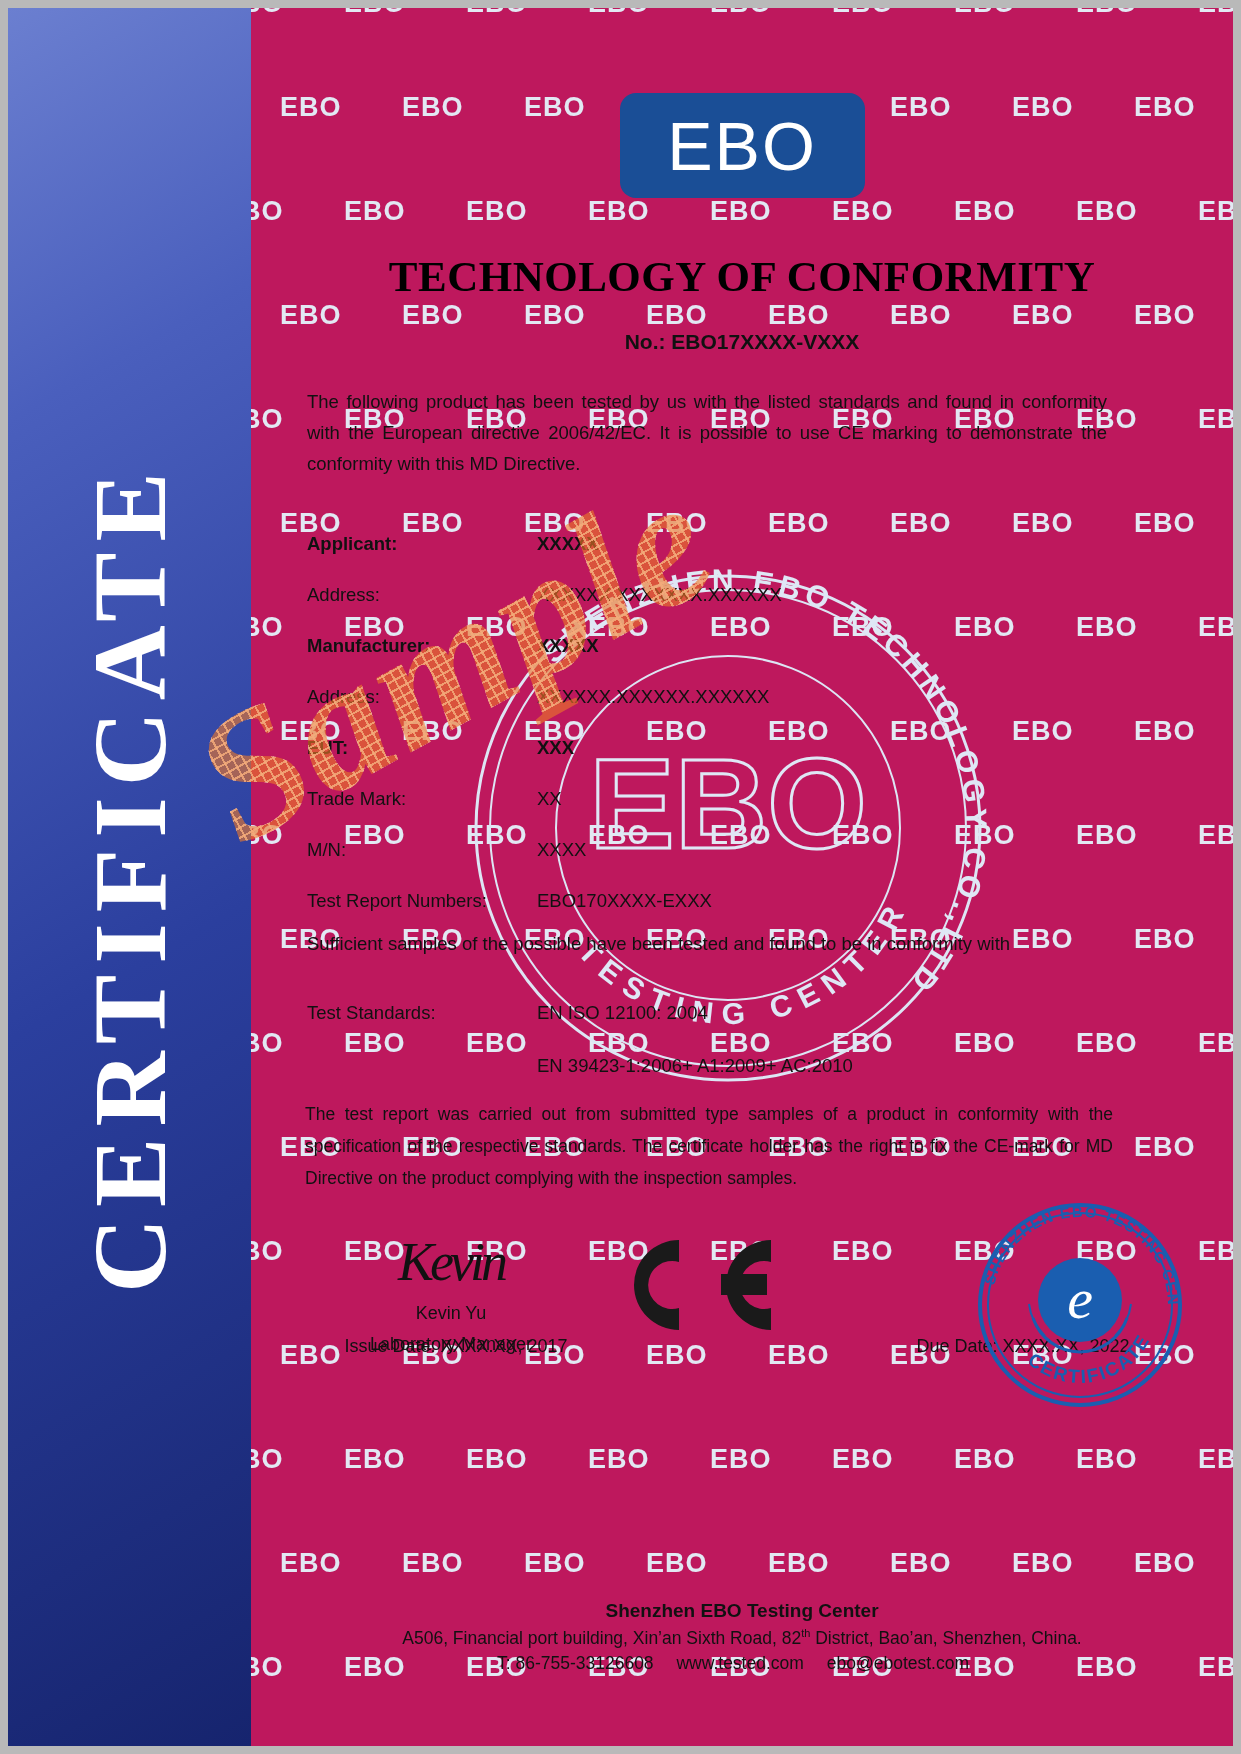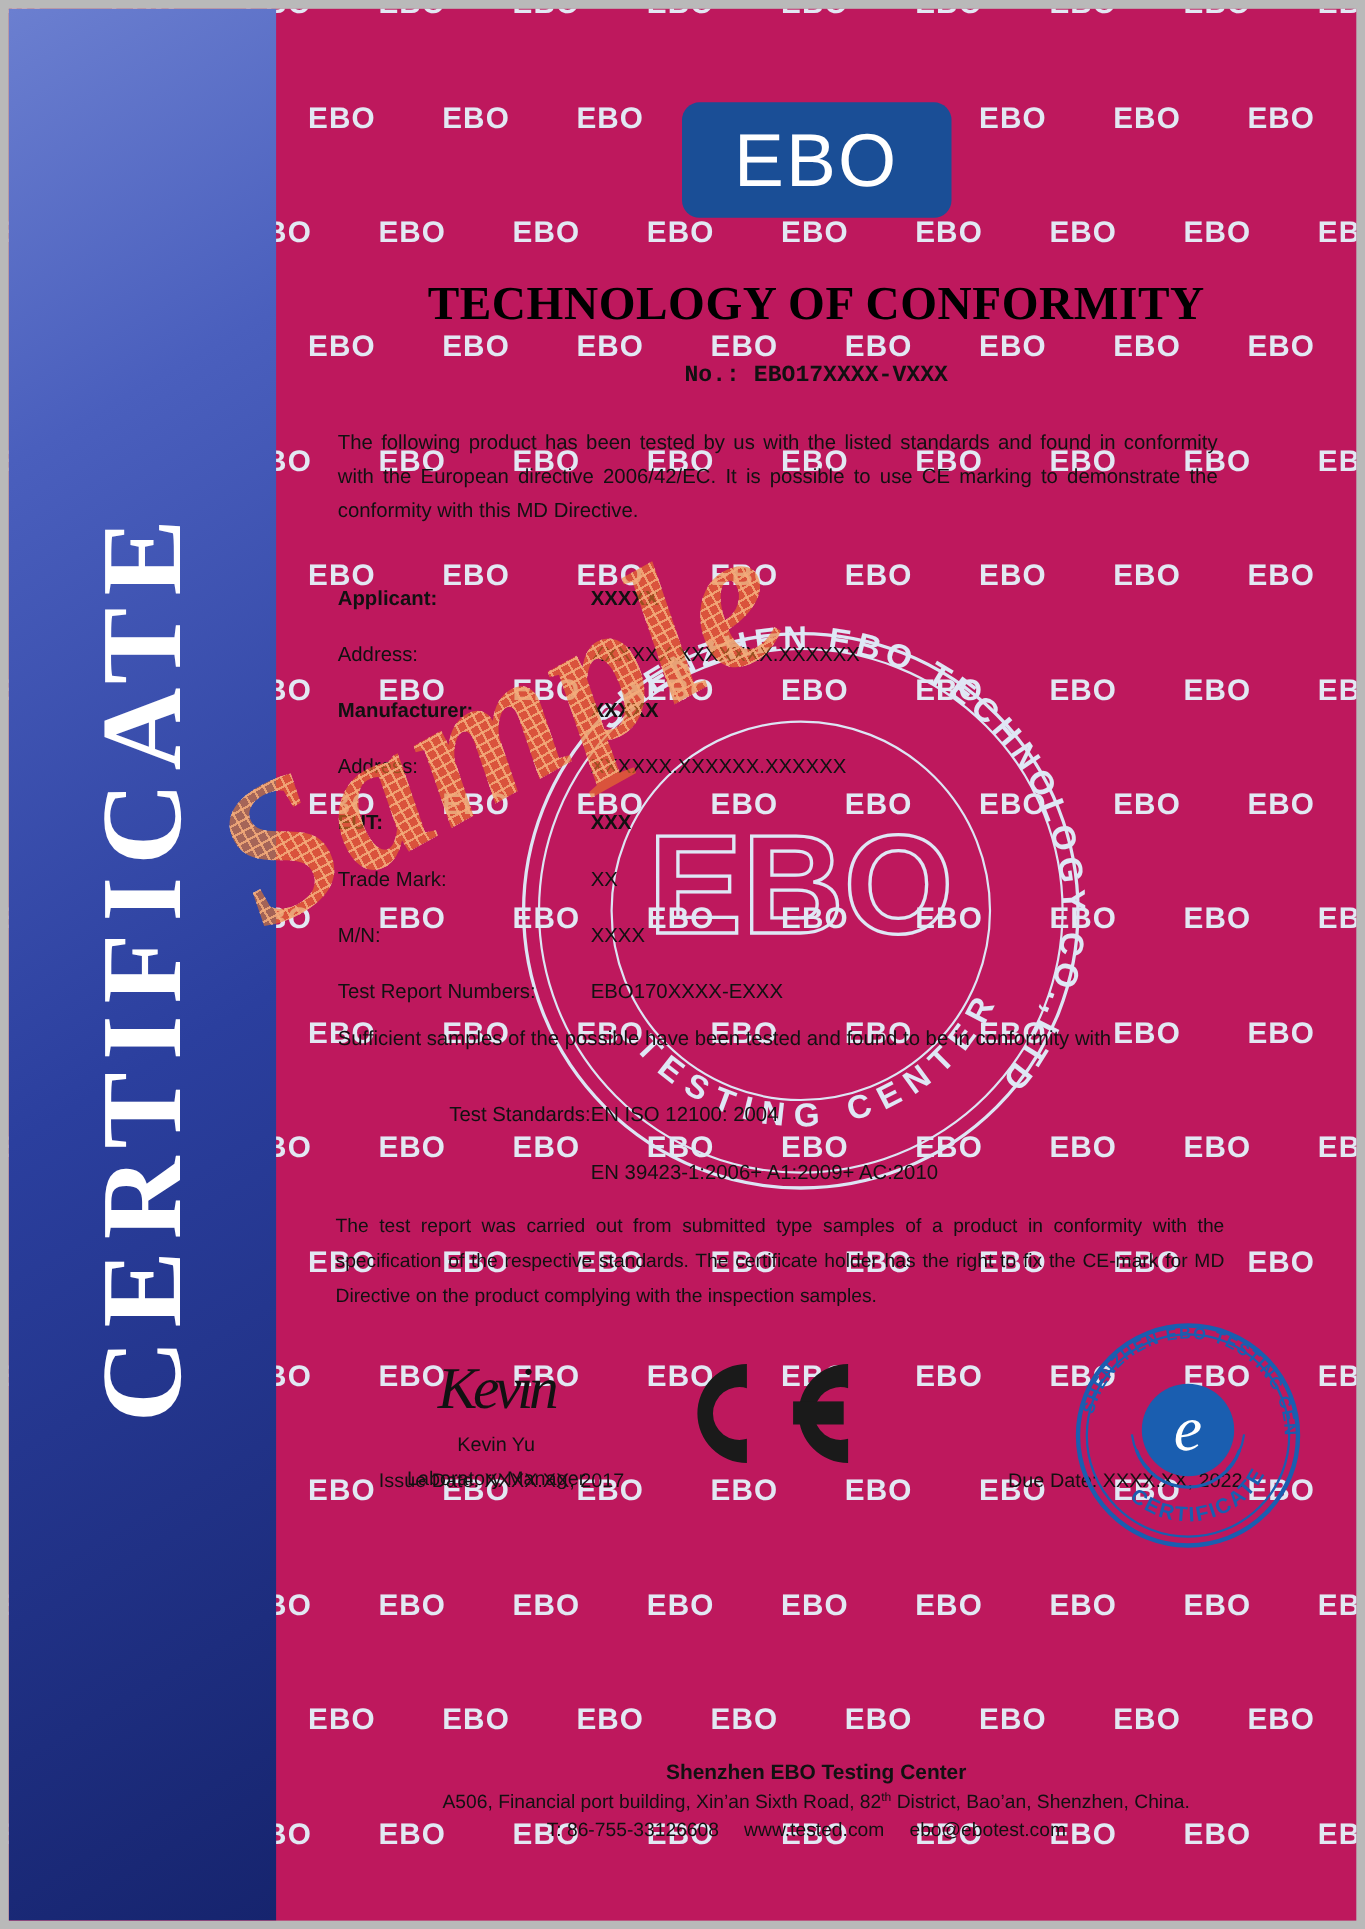--- a/index.html
+++ b/index.html
@@ -127,21 +127,20 @@
   }
   .cert-no {
     position: absolute;
     top: 322px;
     left: 0;
     right: 0;
     text-align: center;
     font-size: 21px;
     font-weight: bold;
     color: #111;
-    font-family: Liberation Mono, monospace;
   }
 
   .intro {
     position: absolute;
     top: 378px;
     left: 56px;
     width: 800px;
     font-size: 18.5px;
     line-height: 31px;
     color: #111;
@@ -181,21 +180,21 @@
     left: 56px;
     width: 810px;
   }
   .std-row {
     display: flex;
     height: 53px;
     align-items: center;
     font-size: 18.5px;
     color: #111;
   }
-  .std-label { width: 230px; text-align: right; }
+  .std-label { width: 230px; }
   .std-value { flex: 1; }
 
   .closing {
     position: absolute;
     top: 1090px;
     left: 54px;
     width: 808px;
     font-size: 17.5px;
     line-height: 32px;
     color: #111;

